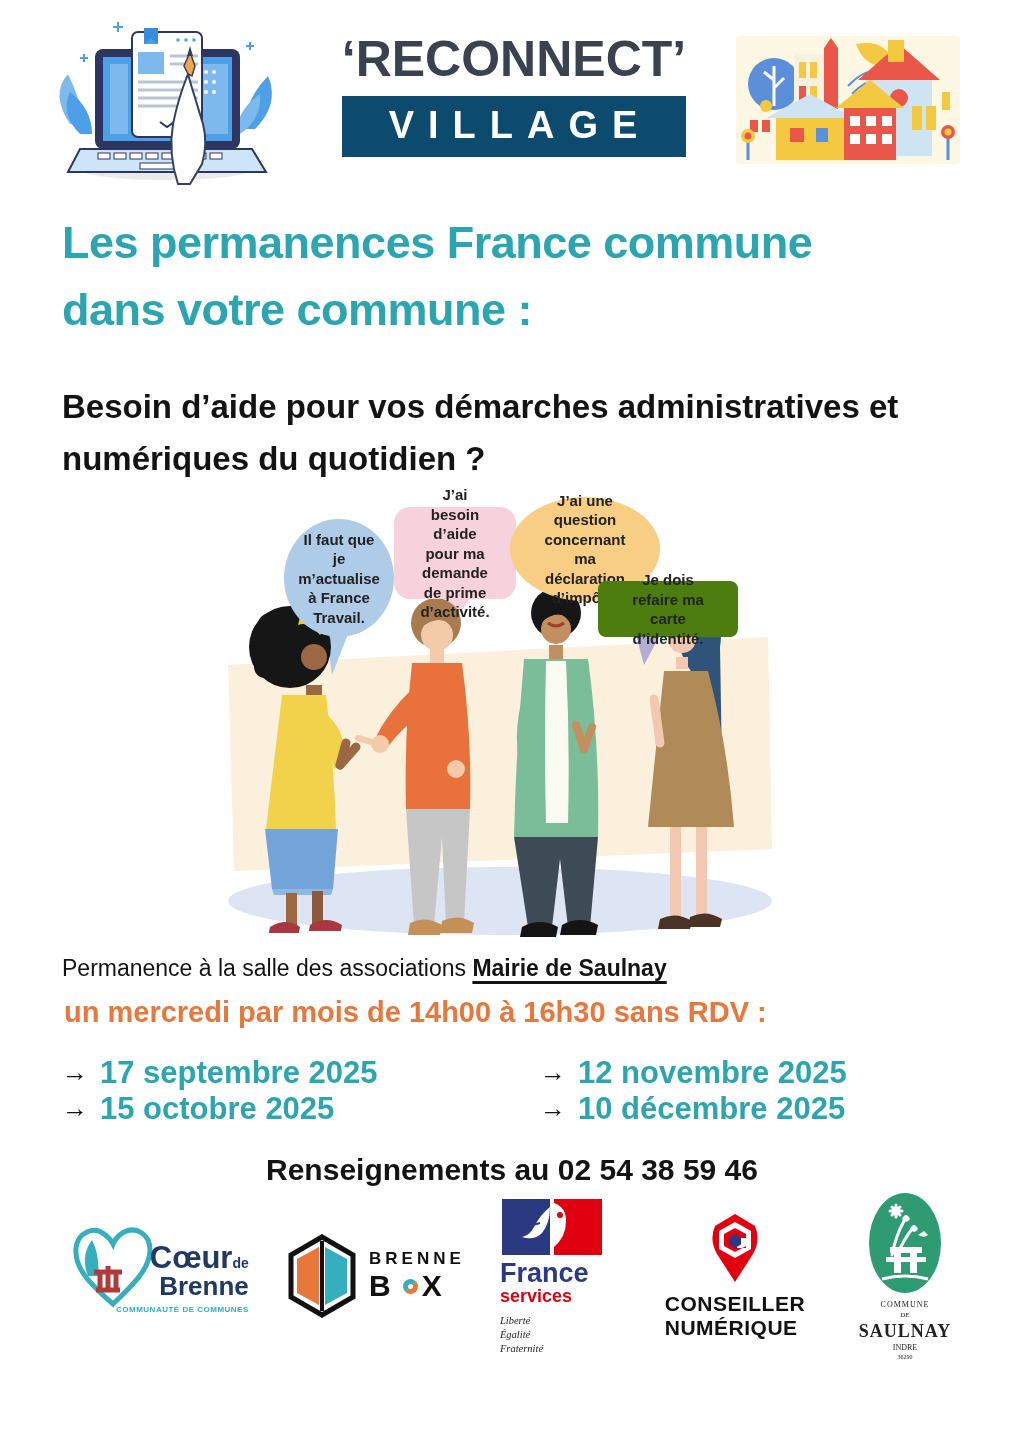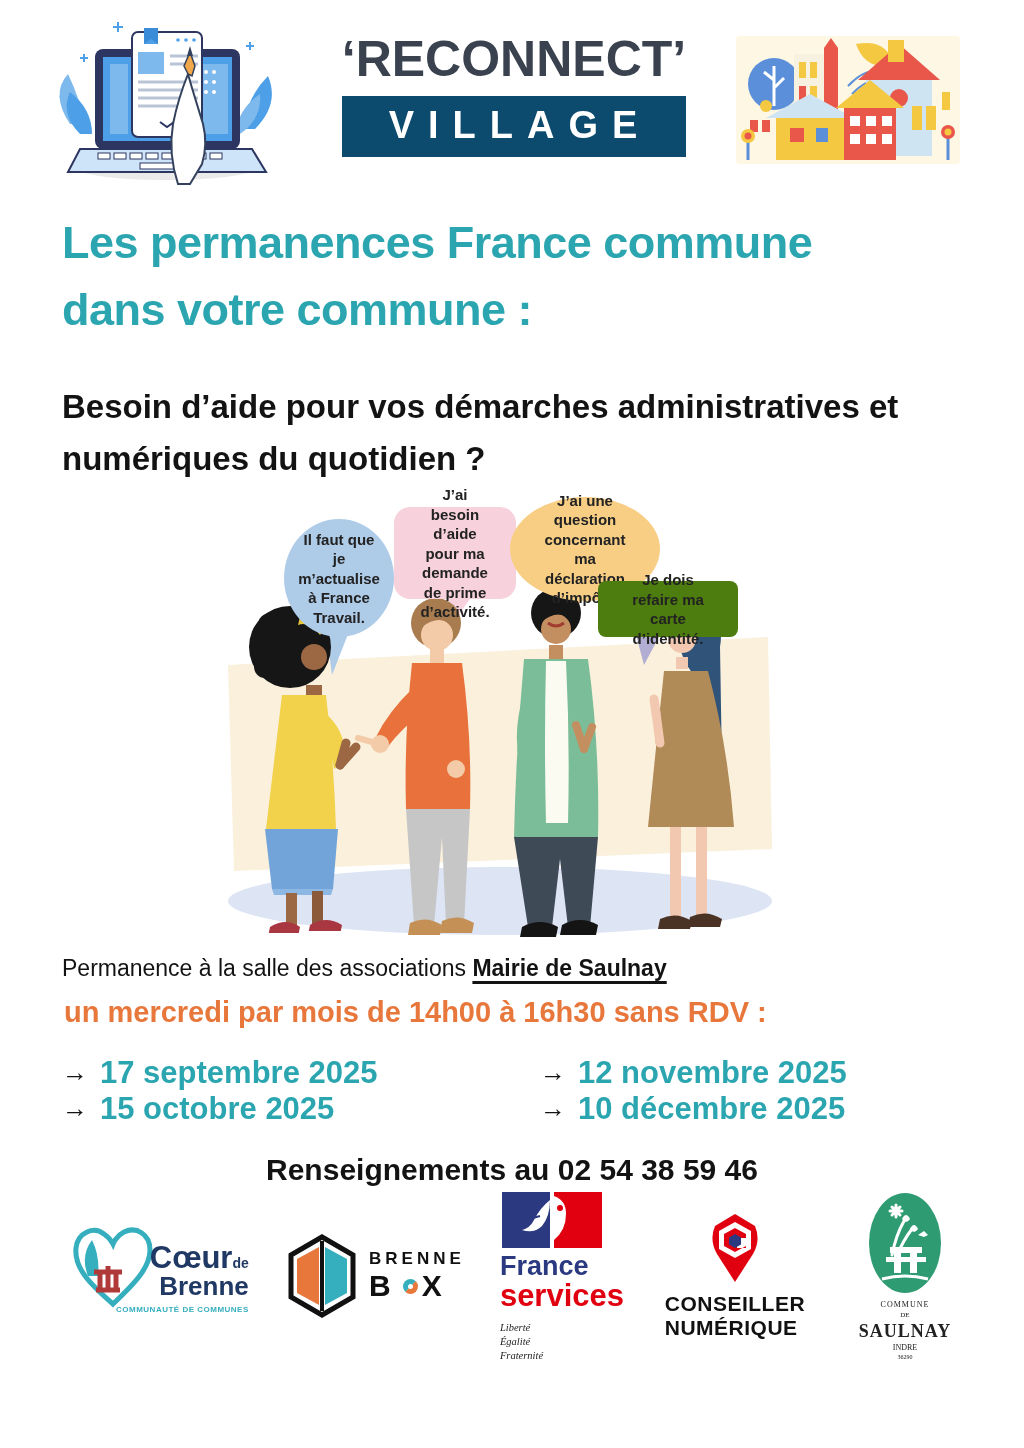--- a/index.html
+++ b/index.html
@@ -136,21 +136,21 @@
   .cdb-sub { font-size: 8px; font-weight: bold; color: #35AEBE; letter-spacing: 0.5px; margin-top: 4px; white-space: nowrap; }
 
   .logo-bbx { flex-direction: row; gap: 10px; align-items: center; }
   .bbx-text { text-align: left; }
   .bbx-line1 { font-size: 17px; font-weight: bold; color: #111; letter-spacing: 4px; }
   .bbx-line2 { font-size: 30px; font-weight: bold; color: #111; letter-spacing: 8px; display: flex; align-items: center; gap: 4px; }
   .bbx-ring { display: inline-block; width: 15px; height: 15px; border: 5px solid #35AEBE; border-bottom-color: #E8773C; border-right-color: #E8773C; border-radius: 50%; }
 
   .logo-fs { width: 120px; align-items: flex-start; }
   .fs-line1 { font-size: 27px; font-weight: bold; color: #2B3A80; line-height: 1.05; }
-  .fs-line2 { font-size: 31px; font-weight: bold; color: #E1000F; line-height: 1.05; }
+  .fs-line2 { font-size: 18px; font-weight: bold; color: #E1000F; line-height: 1.05; }
   .fs-motto { margin-top: 8px; font-family: "Liberation Serif", serif; font-style: italic; font-size: 10.5px; color: #222; line-height: 1.35; }
 
   .logo-cn { width: 160px; }
   .cn-text { font-size: 21px; font-weight: bold; color: #111; line-height: 1.15; text-align: left; margin-top: 8px; letter-spacing: 0.5px; }
 
   .logo-sy { width: 110px; }
   .sy-text { font-family: "Liberation Serif", serif; color: #222; text-align: center; margin-top: 5px; line-height: 1.3; }
   .sy-l1 { font-size: 8px; letter-spacing: 1px; }
   .sy-l2 { font-size: 7px; }
   .sy-l3 { font-size: 18px; font-weight: bold; letter-spacing: 1px; }

